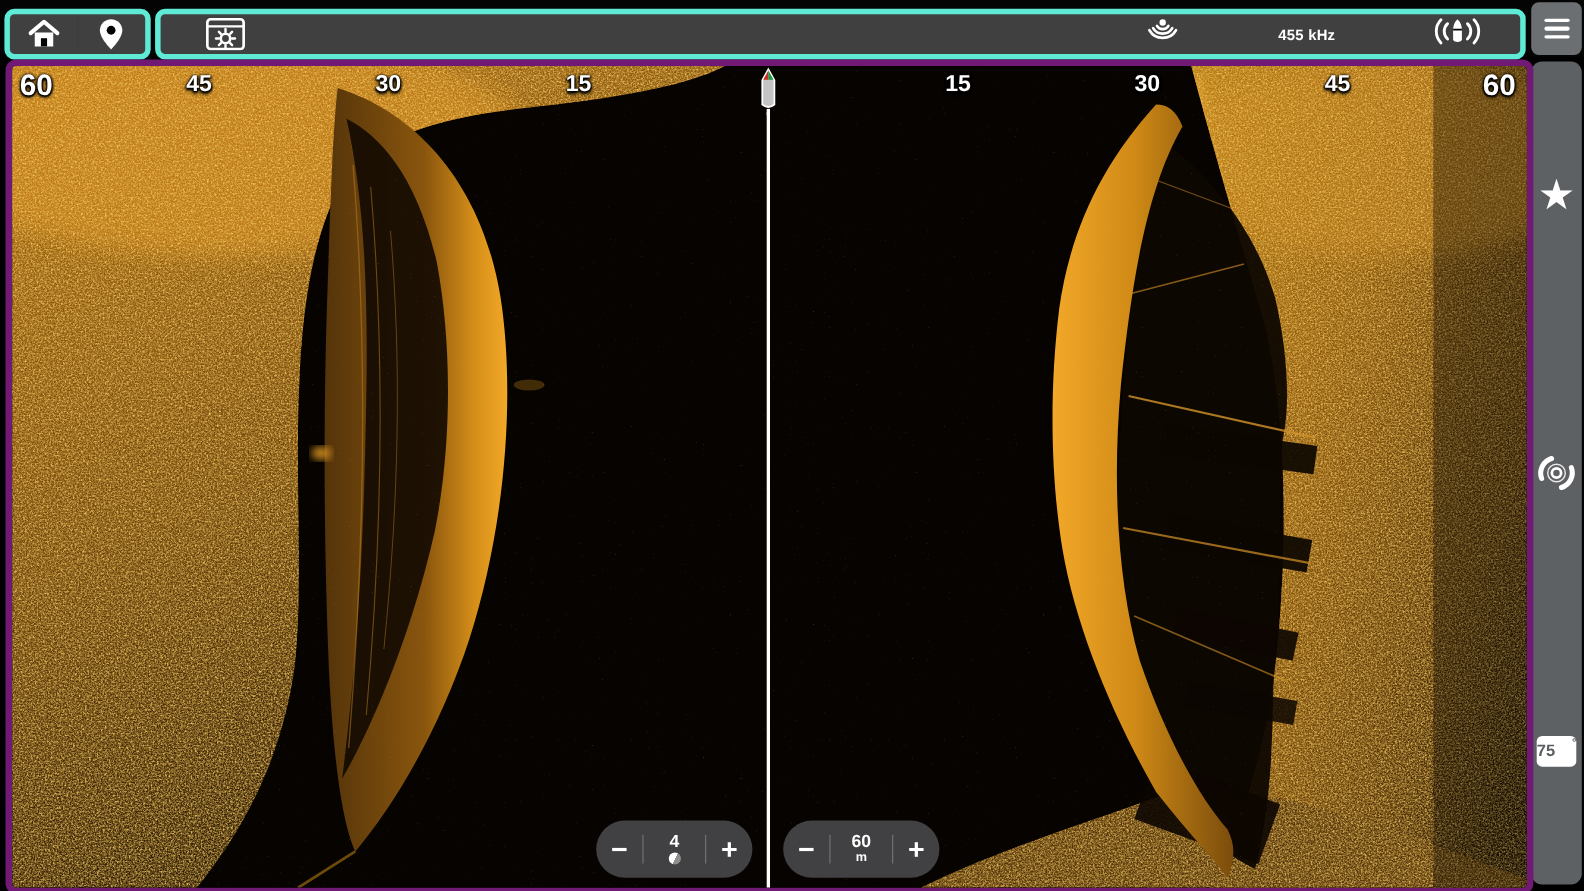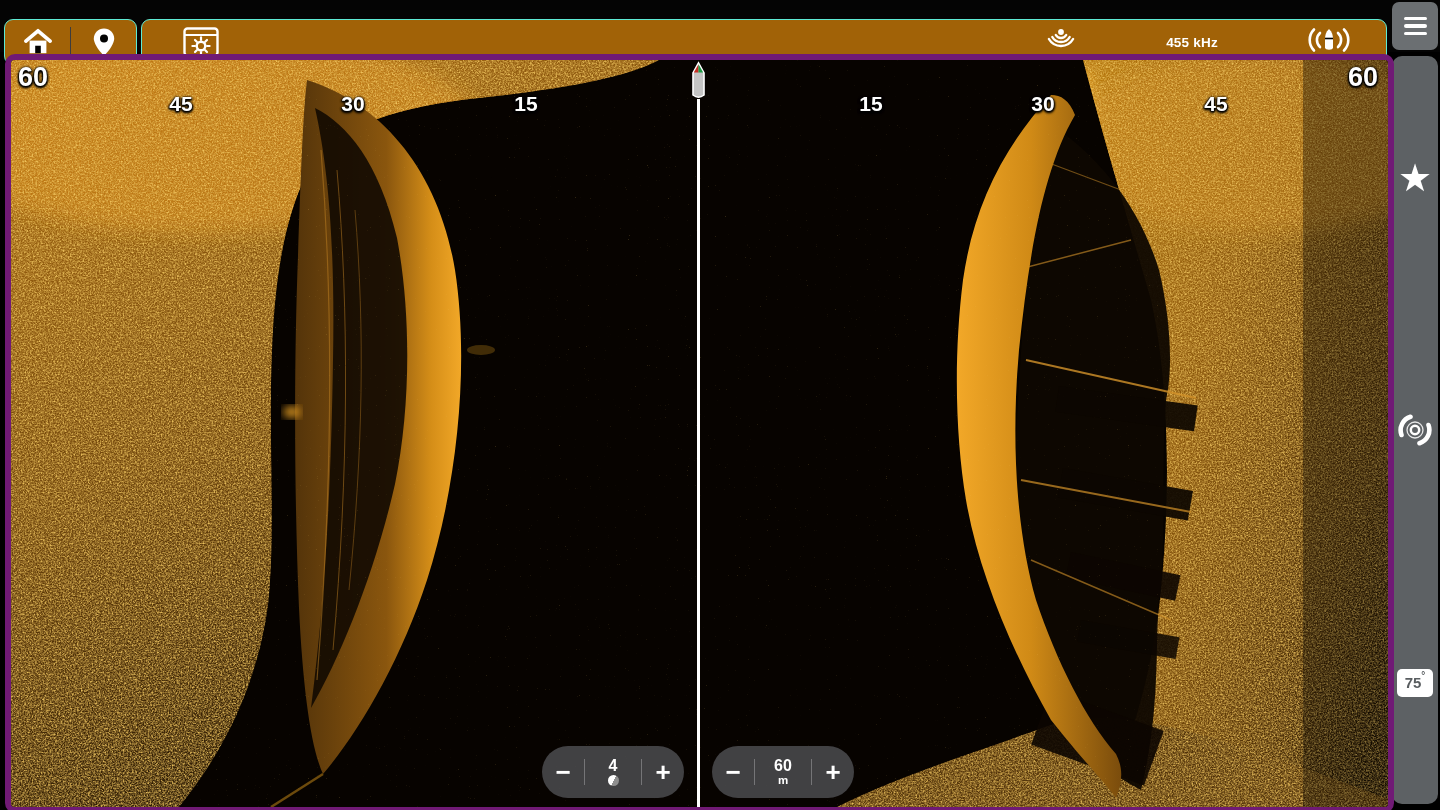--- a/index.html
+++ b/index.html
@@ -1,51 +1,51 @@
 <!DOCTYPE html>
 <html><head>
 <meta charset="utf-8">
 <style>
   html,body{margin:0;padding:0;background:#000;}
   .screen{position:relative;width:1440px;height:810px;background:#000;overflow:hidden;
           font-family:"Liberation Sans",sans-serif;-webkit-user-select:none;user-select:none;}
 
   
   .topbar{position:absolute;left:0;top:0;width:1440px;height:52px;background:#040404;}
-  .tb-box{position:absolute;top:19px;height:46px;background:#a16207;border:1px solid #5eead4;border-radius:9px;box-sizing:border-box;}
+  .tb-box{position:absolute;top:8px;height:46px;background:#404040;border:5px solid #5eead4;border-radius:9px;box-sizing:border-box;}
   .g1{left:4px;width:133px;display:flex;align-items:center;}
   .g2{left:141px;width:1246px;}
   .tb-btn{width:65px;height:100%;display:flex;align-items:center;justify-content:center;cursor:pointer;}
   .tb-sep{width:1px;height:30px;background:#3c3c3e;}
   .gear-btn{position:absolute;left:28px;top:0;height:100%;width:62px;display:flex;align-items:center;justify-content:center;}
   .beam-ind{position:absolute;right:308px;top:50%;transform:translateY(-50%);}
   .freq{position:absolute;right:146px;top:0;height:100%;width:96px;display:flex;align-items:center;justify-content:center;
         color:#fff;font-size:13.5px;font-weight:700;letter-spacing:.2px;}
   .xdcr-ind{position:absolute;right:28px;top:50%;transform:translateY(-50%);}
   .menu-btn{position:absolute;left:1392px;top:2px;width:46px;height:48px;background:#6b6f72;border-radius:7px;
             display:flex;flex-direction:column;align-items:center;justify-content:center;gap:4px;cursor:pointer;}
   .menu-btn i{display:block;width:23px;height:3.5px;background:#fff;border-radius:2px;}
 
   
   .sidebar{position:absolute;left:1392px;top:56px;width:46px;height:748px;background:#5d6164;border-radius:10px;}
   .sb-star{position:absolute;left:0;top:102px;width:46px;text-align:center;color:#fff;font-size:38px;line-height:40px;cursor:pointer;}
   .sb-spin{position:absolute;left:5px;top:356px;width:36px;height:36px;cursor:pointer;}
   .temp-badge{position:absolute;left:5px;top:613px;width:36px;height:28px;background:#fff;border-radius:5px;
-              display:flex;align-items:flex-start;justify-content:center;color:#595d60;font-weight:700;}
+              display:flex;align-items:flex-start;justify-content:space-between;color:#595d60;font-weight:700;}
   .temp-badge .tv{font-size:15px;line-height:27px;}
   .temp-badge .tu{font-size:10px;line-height:14px;}
 
   
   .sonar{position:absolute;left:5px;top:54px;width:1377px;height:747px;border:6px solid #701a75;border-radius:10px;
          background:#080400;overflow:hidden;}
   .sonar svg.art{position:absolute;left:0;top:0;width:1377px;height:747px;display:block;}
   .scale{position:absolute;top:5px;color:#fff;font-weight:700;font-size:21px;
          text-shadow:0 0 3px #000,0 2px 3px #000,1px 1px 2px #000,-1px 1px 2px #000;}
   .scale.big{font-size:27px;top:2px;}
-  .ctr{transform:translateX(-50%);margin-top:27px;}
+  .ctr{transform:translateX(-50%);}
   .centerline{position:absolute;left:686px;top:42px;bottom:0;width:3px;background:#fff;}
   .boat{position:absolute;left:677px;top:1px;width:21px;height:44px;}
 
   
   .stepper{position:absolute;bottom:9px;width:142px;height:52px;background:rgba(70,70,72,.93);border-radius:26px;
            display:flex;align-items:center;color:#fff;}
   .st1{left:531px;} .st2{left:701px;}
   .sbtn{width:42px;text-align:center;font-size:26px;font-weight:700;cursor:pointer;line-height:50px;}
   .sdiv{width:1px;height:26px;background:rgba(255,255,255,.28);}
   .sval{flex:1;display:flex;flex-direction:column;align-items:center;justify-content:center;line-height:1.05;}

